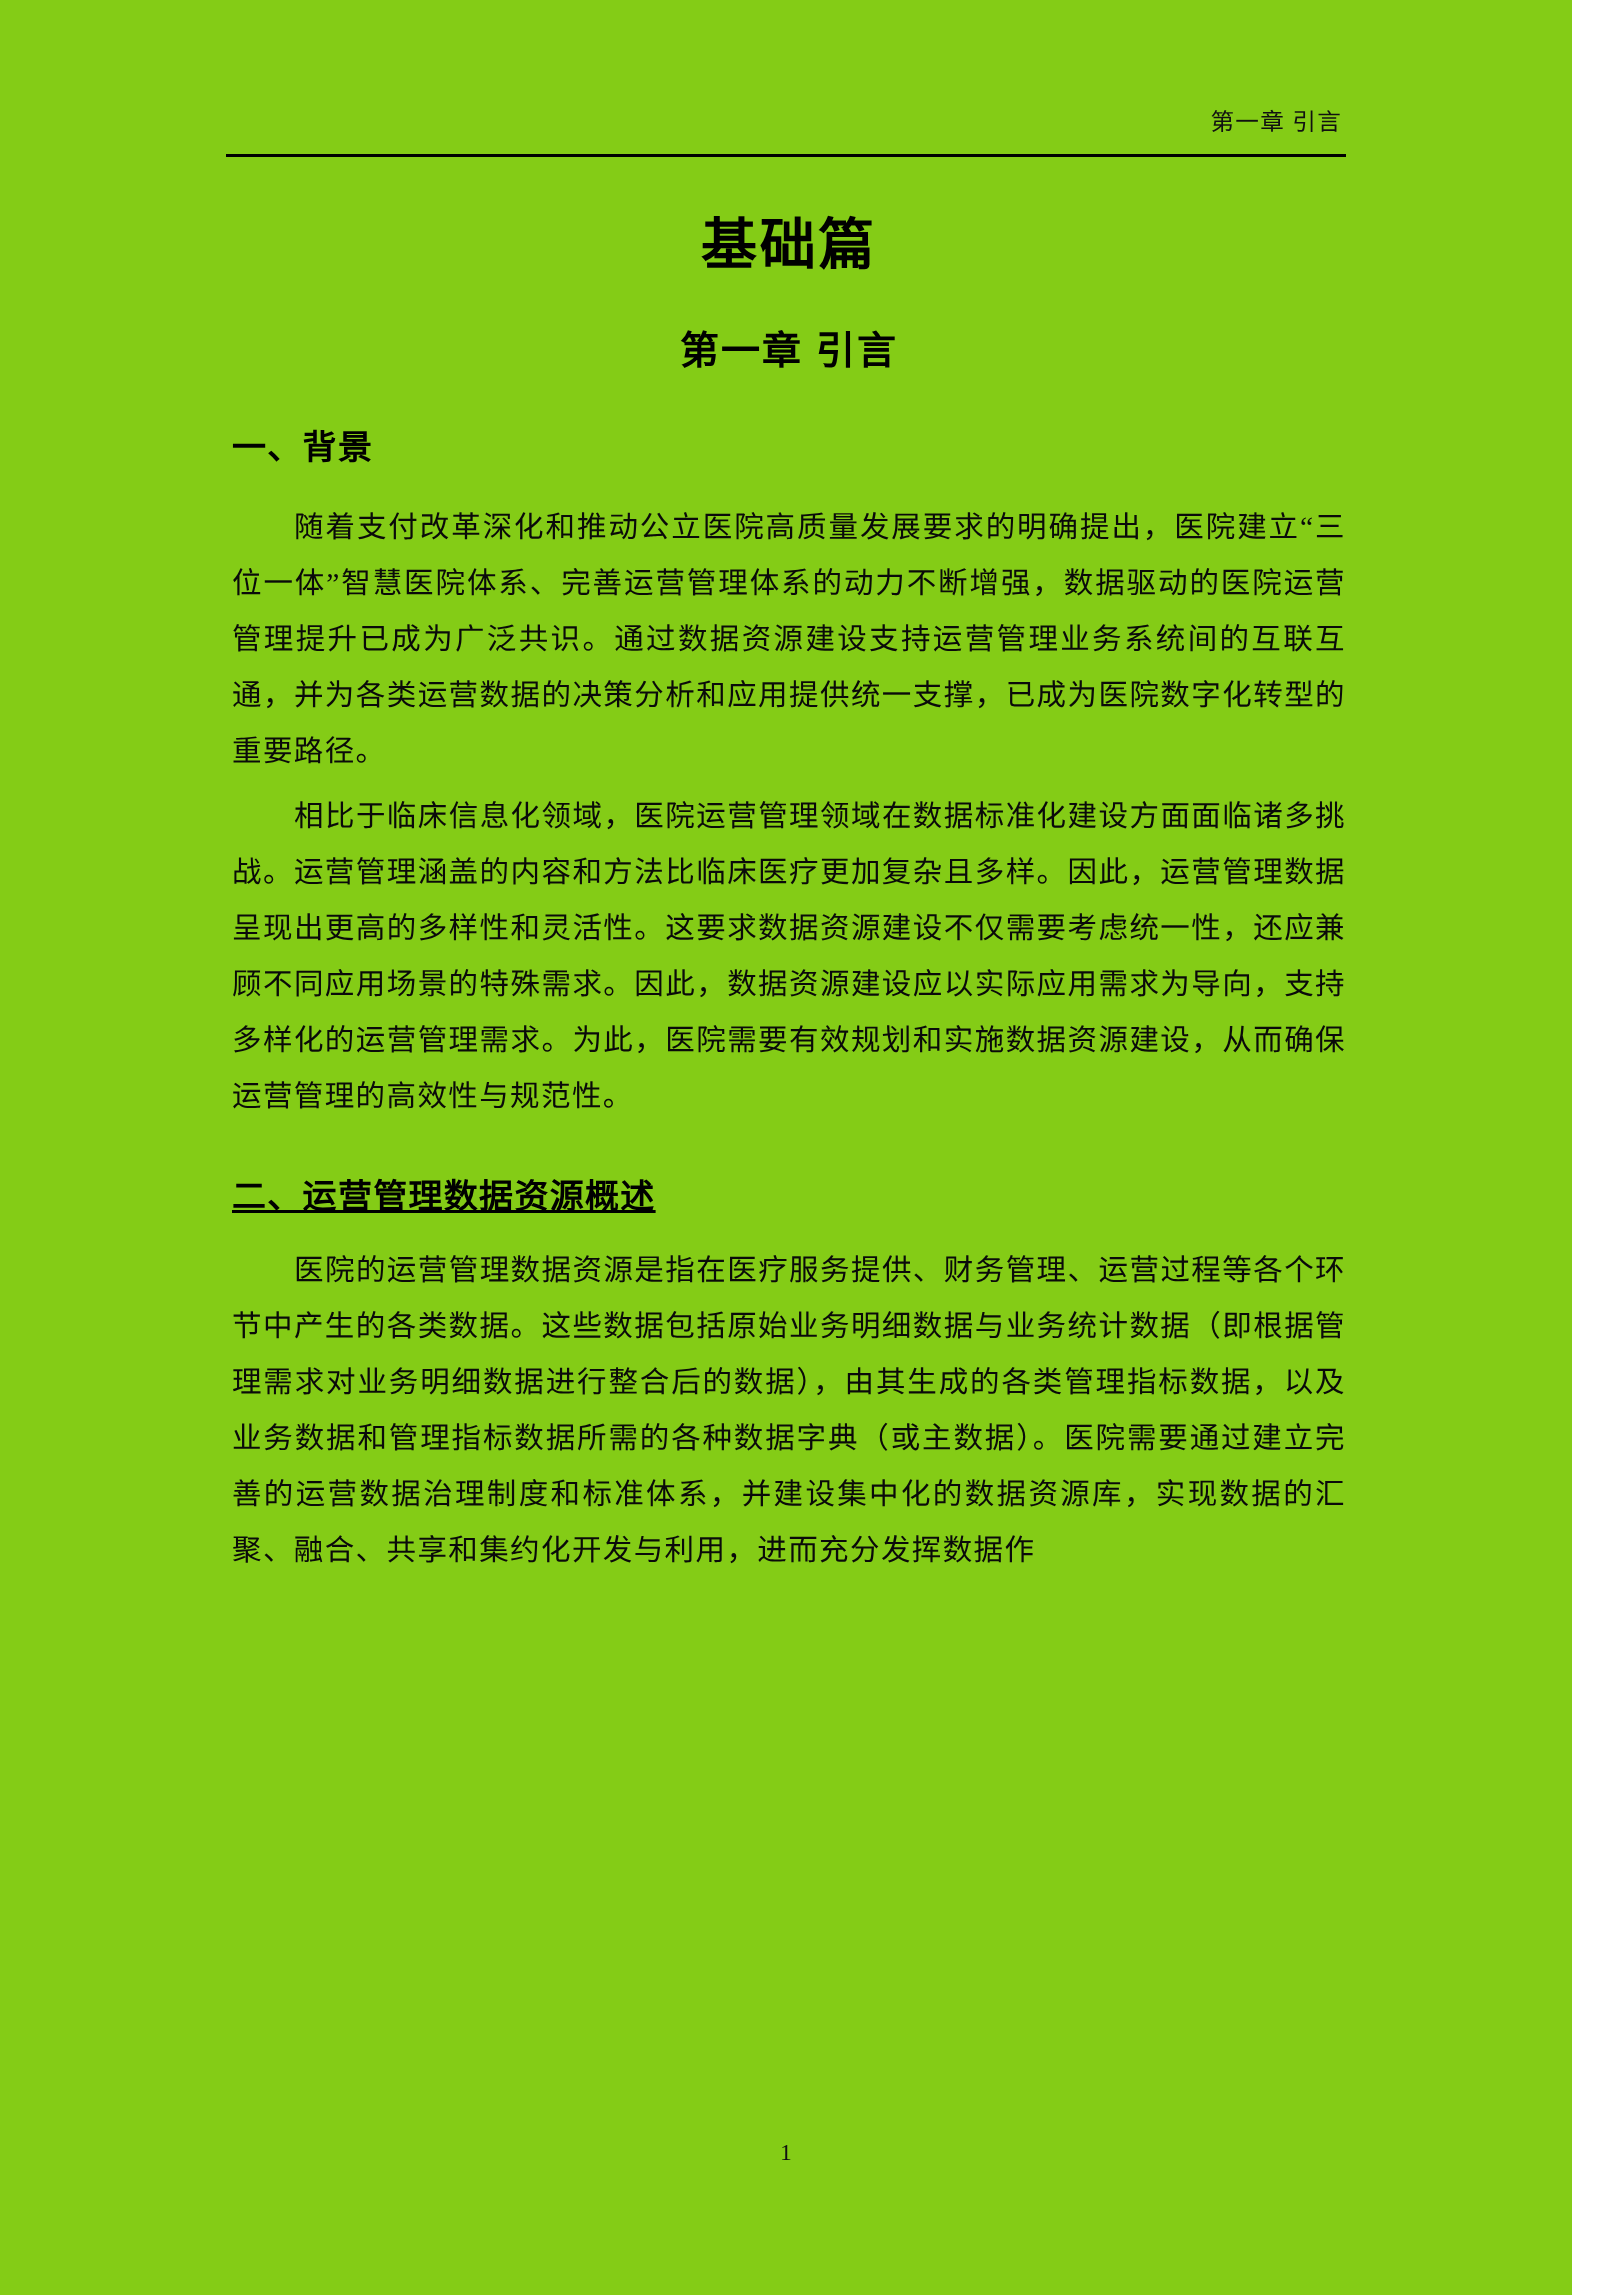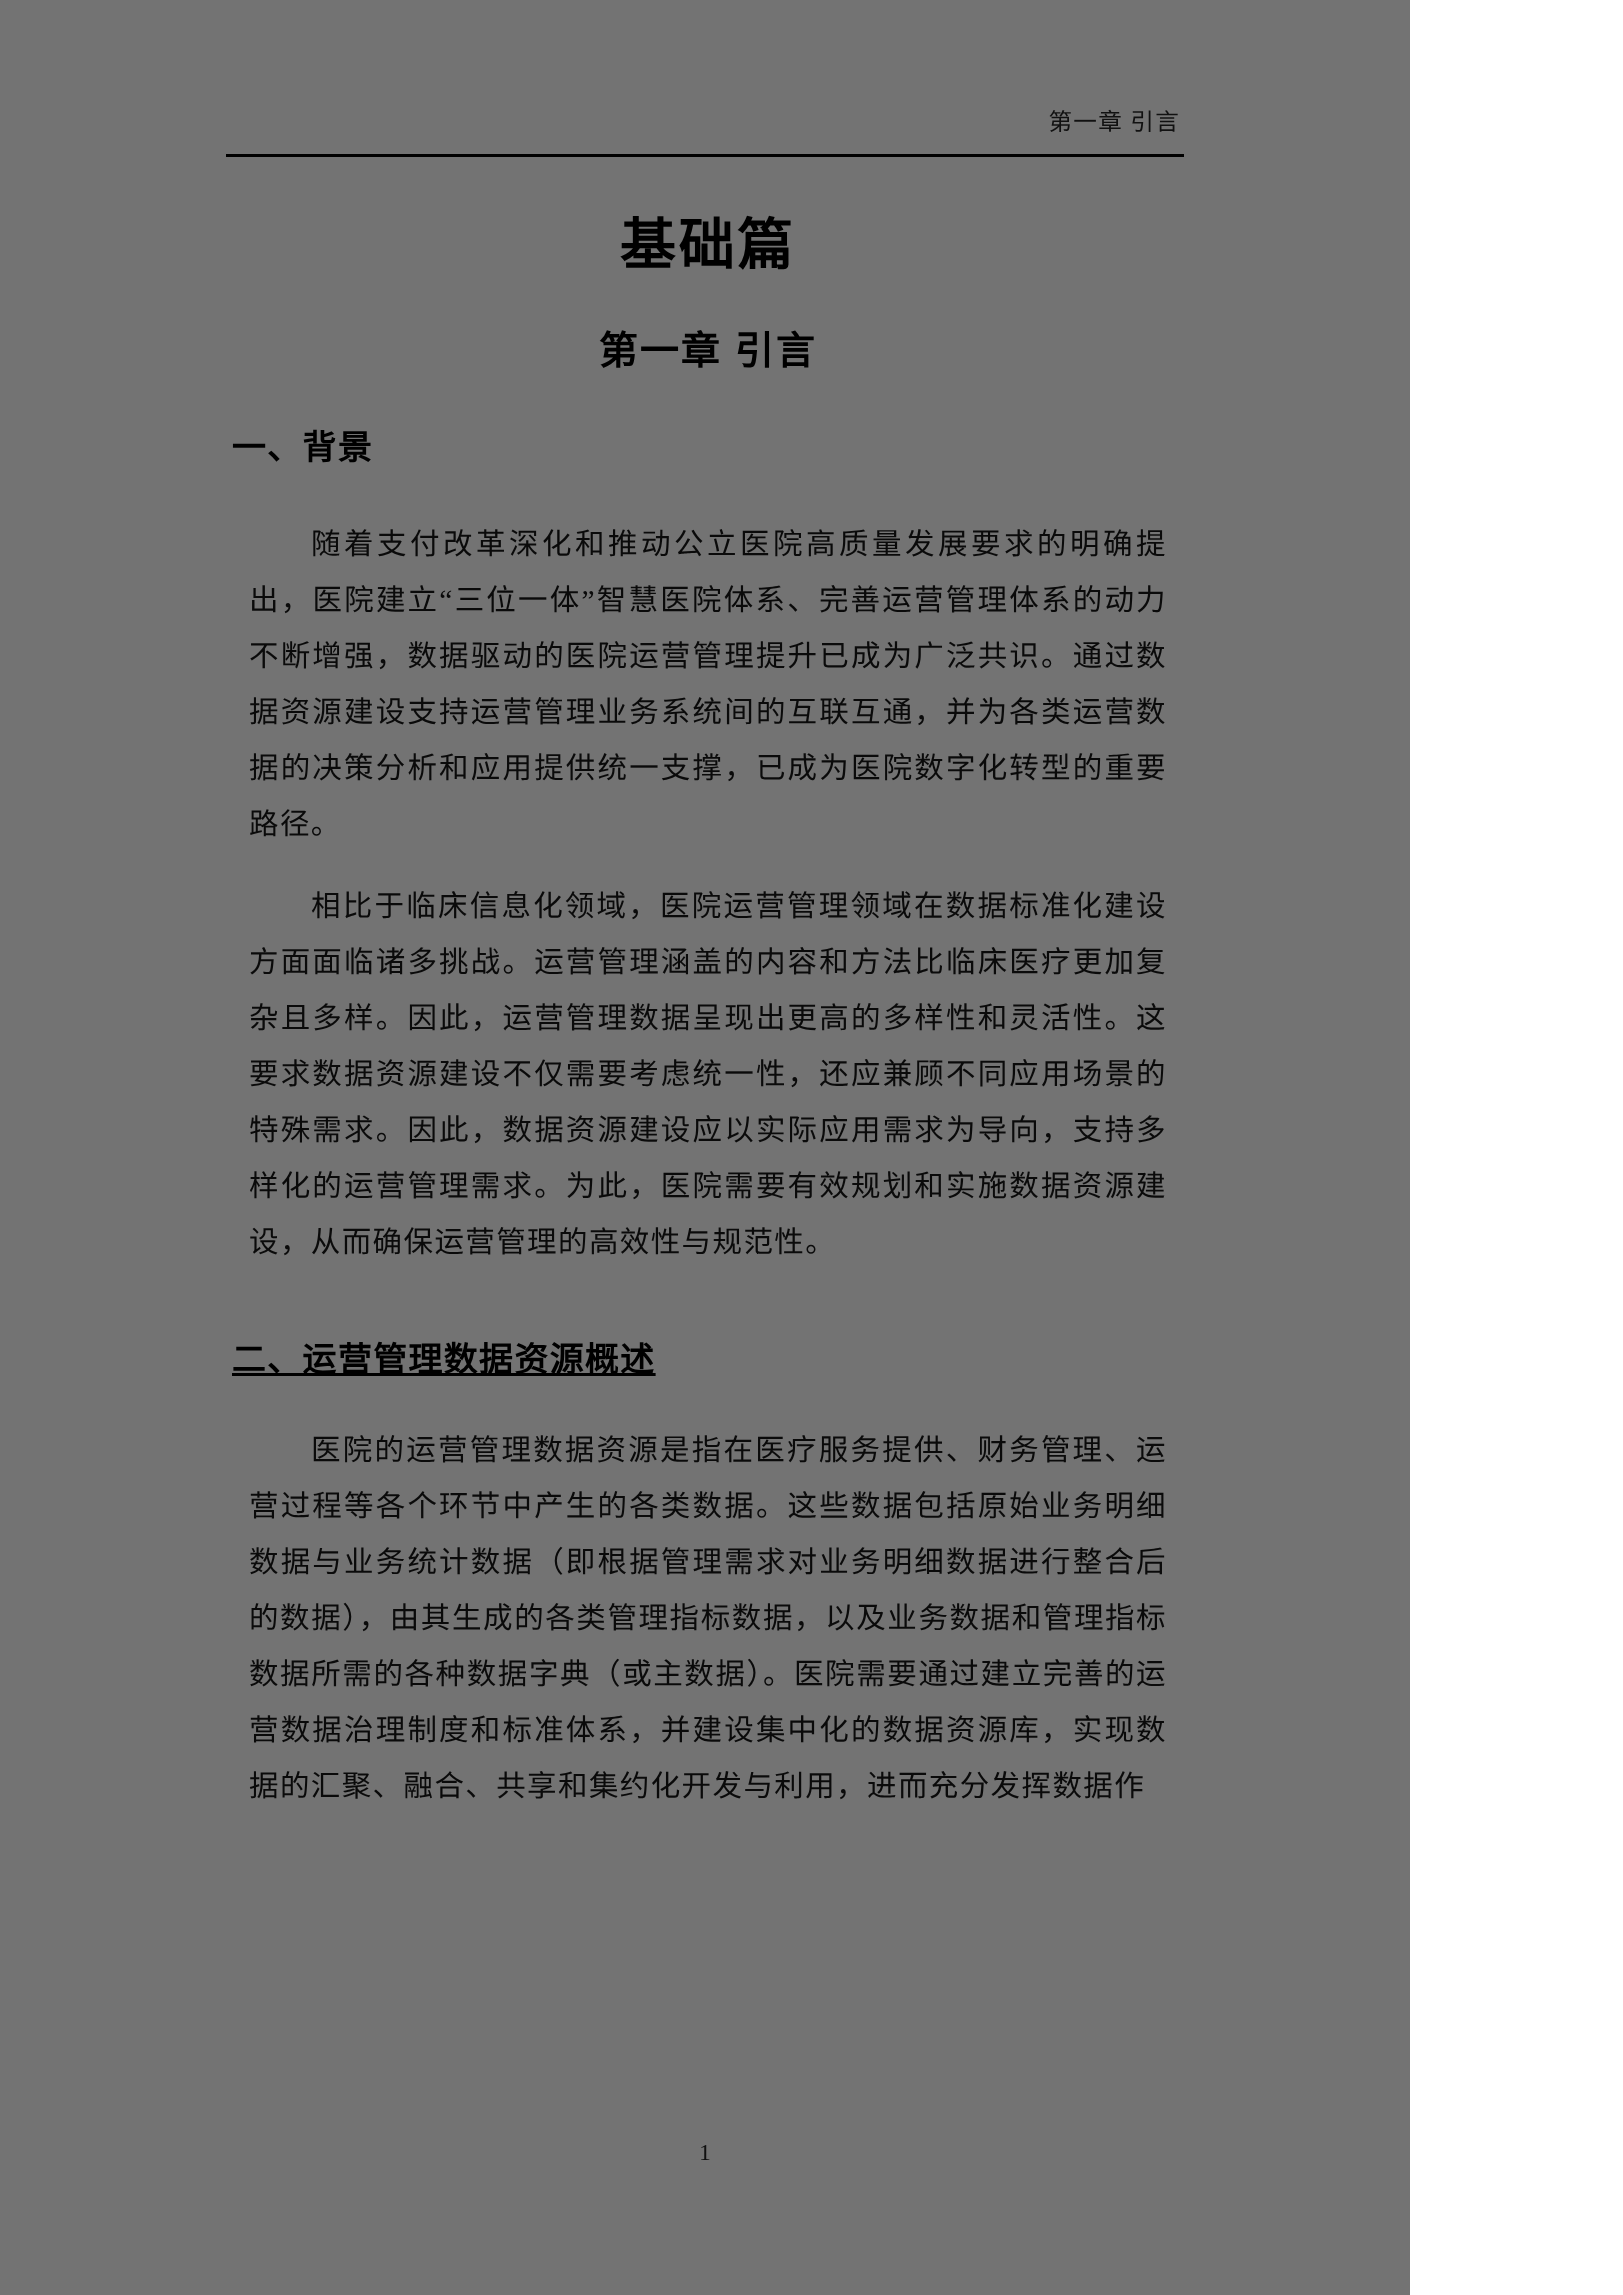--- a/index.html
+++ b/index.html
@@ -4,23 +4,23 @@
 <title>基础篇 — 第一章 引言</title>
 <style>
   html, body {
     margin: 0;
     padding: 0;
     background: #ffffff;
   }
 
   .page {
     position: relative;
-    width: 1410px;
+    width: 1572px;
     height: 2295px;
-    background: #737373;
+    background: #84cc16;
     box-sizing: border-box;
     overflow: hidden;
     font-family: "Liberation Serif", "DejaVu Serif", serif;
     color: #000000;
   }
 
   
   .page-header {
     position: absolute;
     left: 226px;
@@ -93,21 +93,21 @@
   .section-heading-2 { padding-top: 50px; text-decoration: underline; }
 
   .body-paragraph {
     font-family: "Liberation Serif", "DejaVu Serif", serif;
     font-size: 29.5px;
     line-height: 56px;
     letter-spacing: 1.4px;
     text-align: justify;
     text-justify: inter-ideograph;
     text-indent: 62px;
-    margin: 17px;
+    margin: 0;
     color: #0a0a0a;
   }
 
   .para-gap-first  { padding-top: 30px; }
   .para-gap        { padding-top: 9.2px; }
   .para-gap-after-heading { padding-top: 23.6px; }
 
   
   .page-footer {
     position: absolute;

